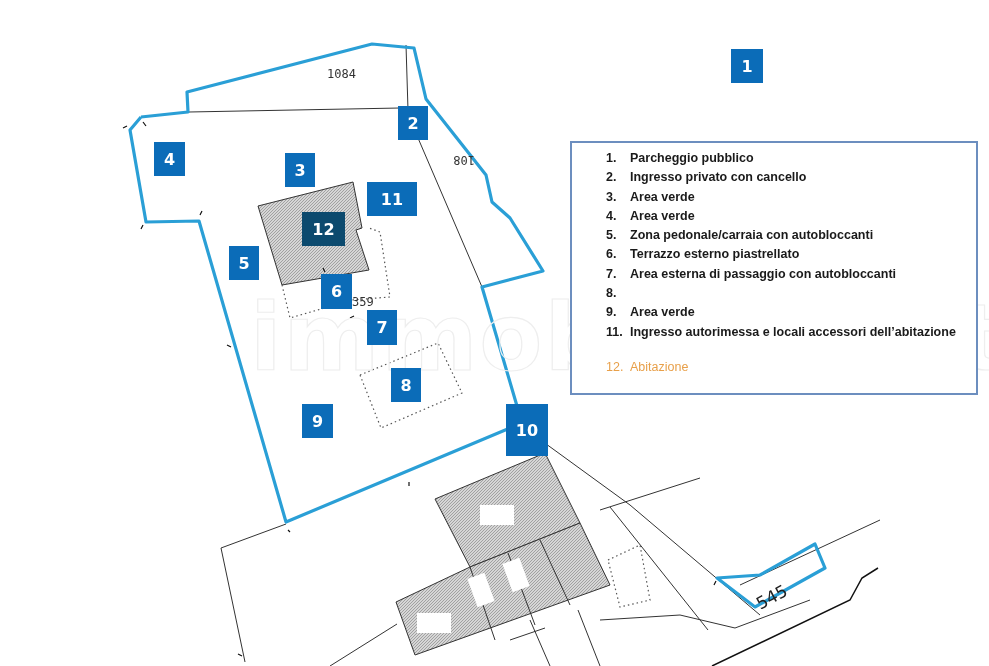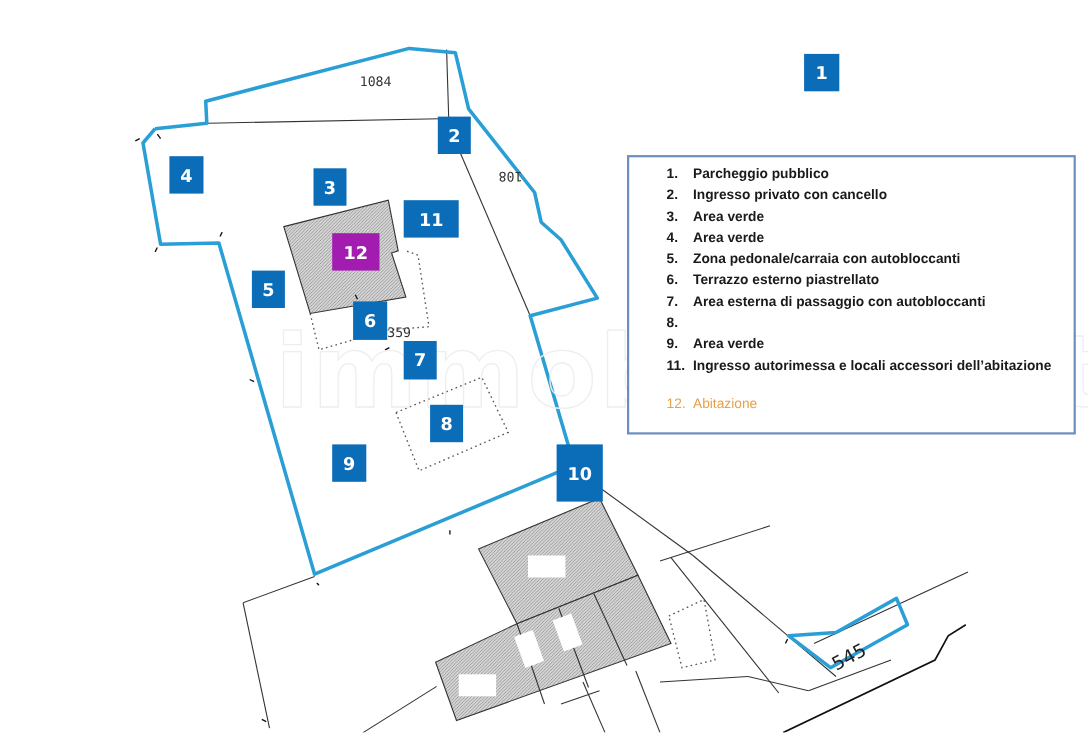--- a/index.html
+++ b/index.html
@@ -4,21 +4,21 @@
 <style>
   html, body { margin:0; padding:0; background:#ffffff; }
   body { width:989px; height:666px; position:relative; overflow:hidden; font-family:"Liberation Sans", sans-serif; }
   #map { position:absolute; left:0; top:0; width:989px; height:666px; }
   .marker {
     position:absolute; background:#0B6CB8; color:#ffffff;
     font-family:"DejaVu Sans", sans-serif; font-weight:bold; font-size:16px;
     display:flex; align-items:center; justify-content:center;
     box-sizing:border-box;
   }
-  .marker.home { background:#a21caf; }
+  .marker.home { background:#0c4a6e; }
   .legend {
     position:absolute; left:570px; top:141px; width:408px; height:254px;
     border:2px solid #6C8EBF; box-sizing:border-box; background:#ffffff;
     padding:6px 0 0 34px;
   }
   .legend ol { list-style:none; margin:0; padding:0; }
   .legend li {
     font-family:"Liberation Sans", sans-serif; font-weight:bold; font-size:12.5px;
     color:#1a1a1a; height:19.3px; line-height:19.3px; white-space:nowrap; display:flex;
   }

